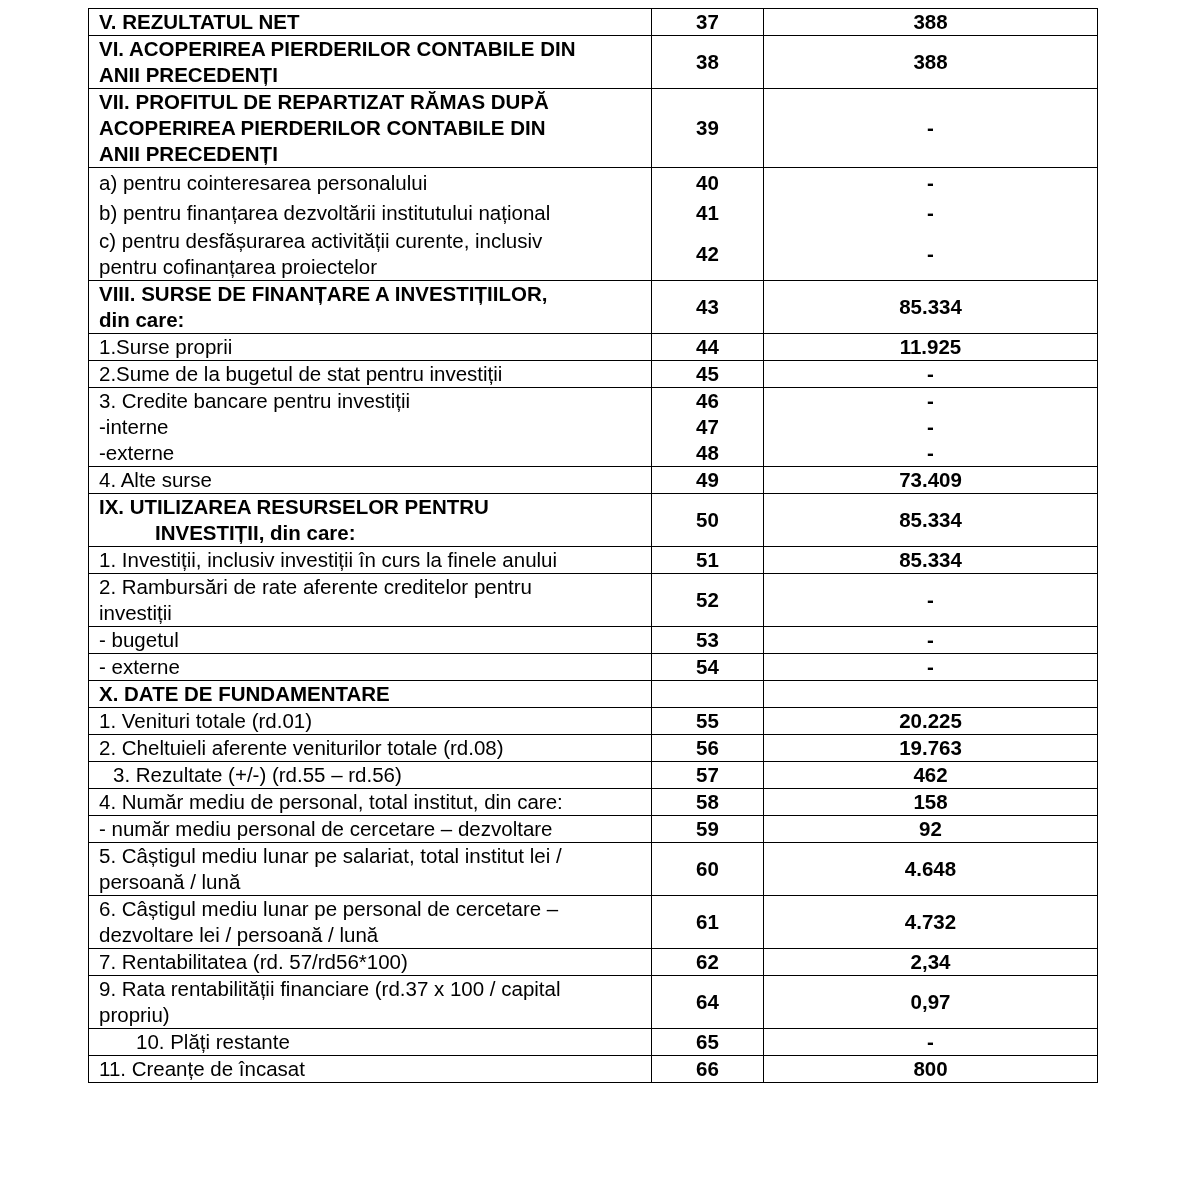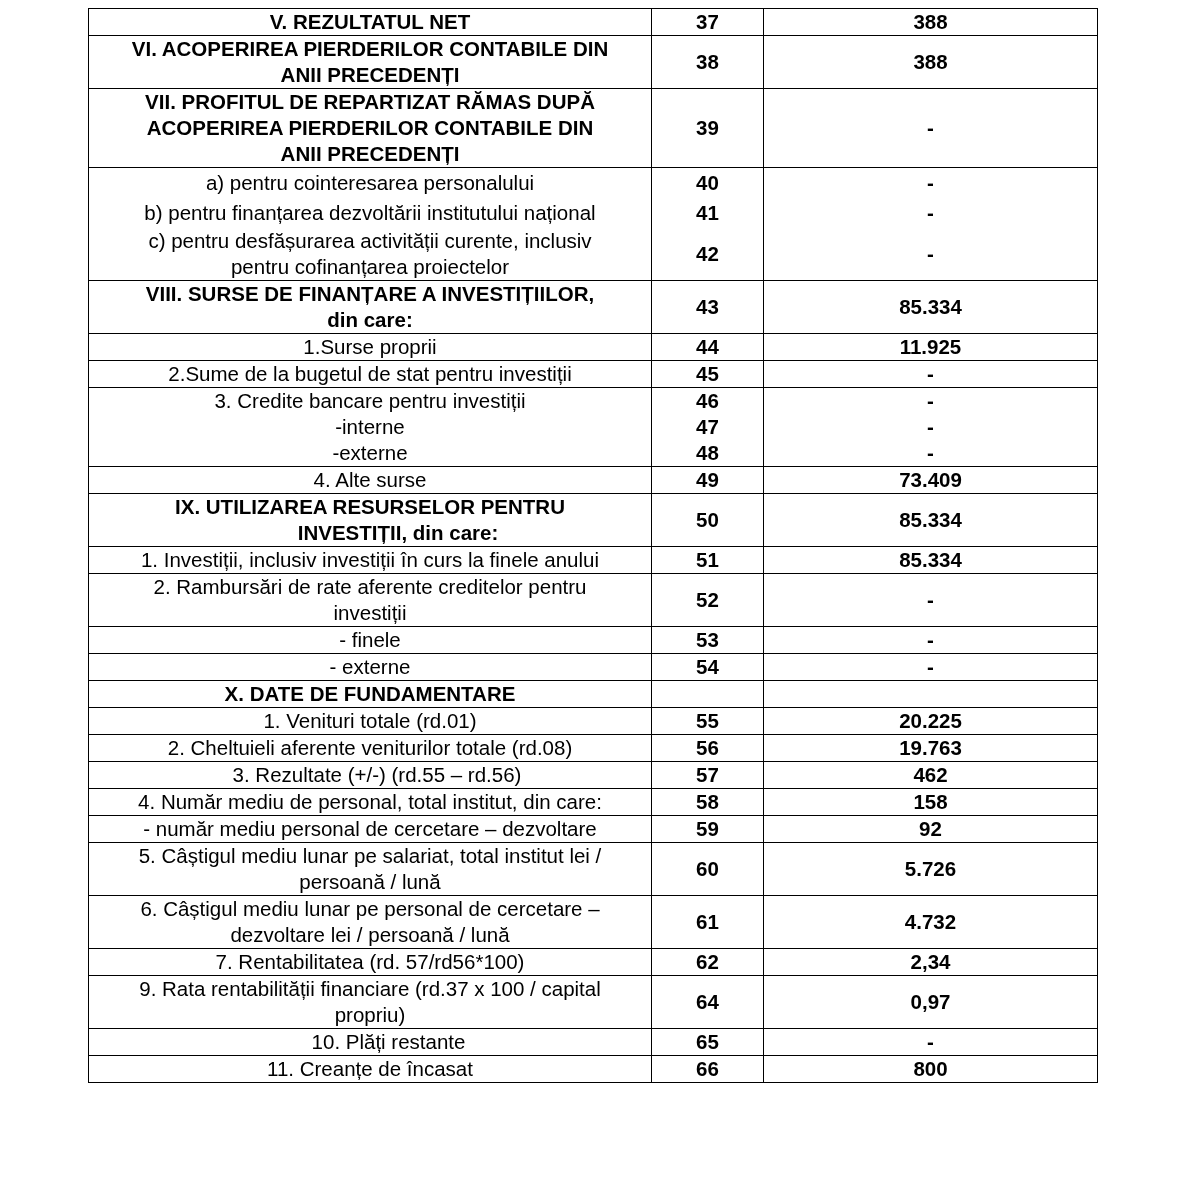--- a/index.html
+++ b/index.html
@@ -15,21 +15,21 @@
   }
   table.report td {
     border: 1.5px solid #000;
     padding: 0 10px;
     vertical-align: middle;
     line-height: 26px;
   }
   col.c1 { width: 563px; }
   col.c2 { width: 112px; }
   col.c3 { width: 334px; }
-  td.lbl { text-align: center; }
+  td.lbl { text-align: left; }
   td.rd, td.val { text-align: center; font-weight: bold; }
   td.lbl.b { font-weight: bold; }
   .line { display: block; }
   .indent { padding-left: 56px; }
   .sub-line { display: block; line-height: 26px; }
   .sub-line.tall { line-height: 30px; }
   .rd-line, .val-line { display: block; line-height: 26px; text-align: center; }
   .rd-line.tall, .val-line.tall { line-height: 30px; }
   .thick-top td { border-top-width: 2.5px; }
 </style>
@@ -149,21 +149,21 @@
       <tr class="thick-top">
         <td class="lbl">
           <span class="line">2. Rambursări de rate aferente creditelor pentru</span>
           <span class="line">investiții</span>
         </td>
         <td class="rd">52</td>
         <td class="val">-</td>
       </tr>
       <tr class="thick-top">
         <td class="lbl" style="height: 26px;">
-          <span class="line">- finele</span>
+          <span class="line">- bugetul</span>
         </td>
         <td class="rd">53</td>
         <td class="val">-</td>
       </tr>
       <tr>
         <td class="lbl" style="height: 26px;">
           <span class="line">- externe</span>
         </td>
         <td class="rd">54</td>
         <td class="val">-</td>
@@ -209,21 +209,21 @@
         </td>
         <td class="rd">59</td>
         <td class="val">92</td>
       </tr>
       <tr>
         <td class="lbl">
           <span class="line">5. Câștigul mediu lunar pe salariat, total institut lei /</span>
           <span class="line">persoană / lună</span>
         </td>
         <td class="rd">60</td>
-        <td class="val">5.726</td>
+        <td class="val">4.648</td>
       </tr>
       <tr class="thick-top">
         <td class="lbl">
           <span class="line">6. Câștigul mediu lunar pe personal de cercetare –</span>
           <span class="line">dezvoltare lei / persoană / lună</span>
         </td>
         <td class="rd">61</td>
         <td class="val">4.732</td>
       </tr>
       <tr class="thick-top">

